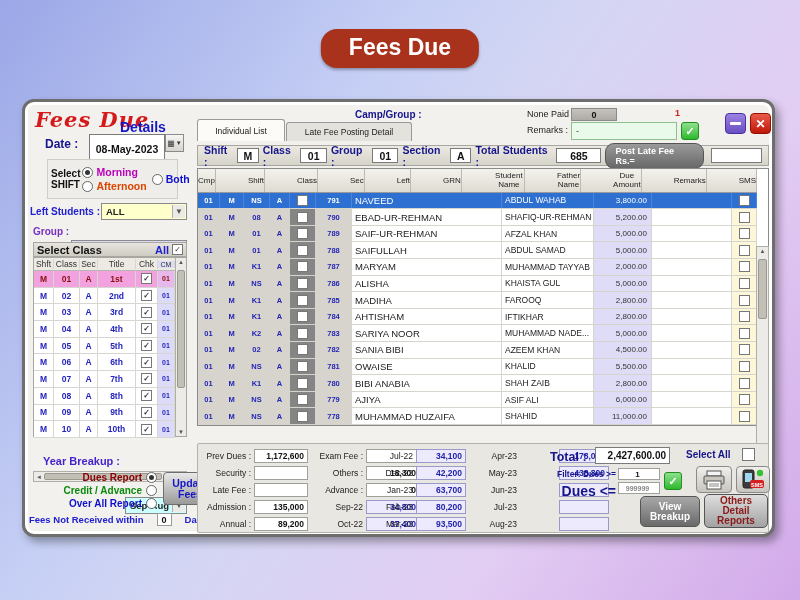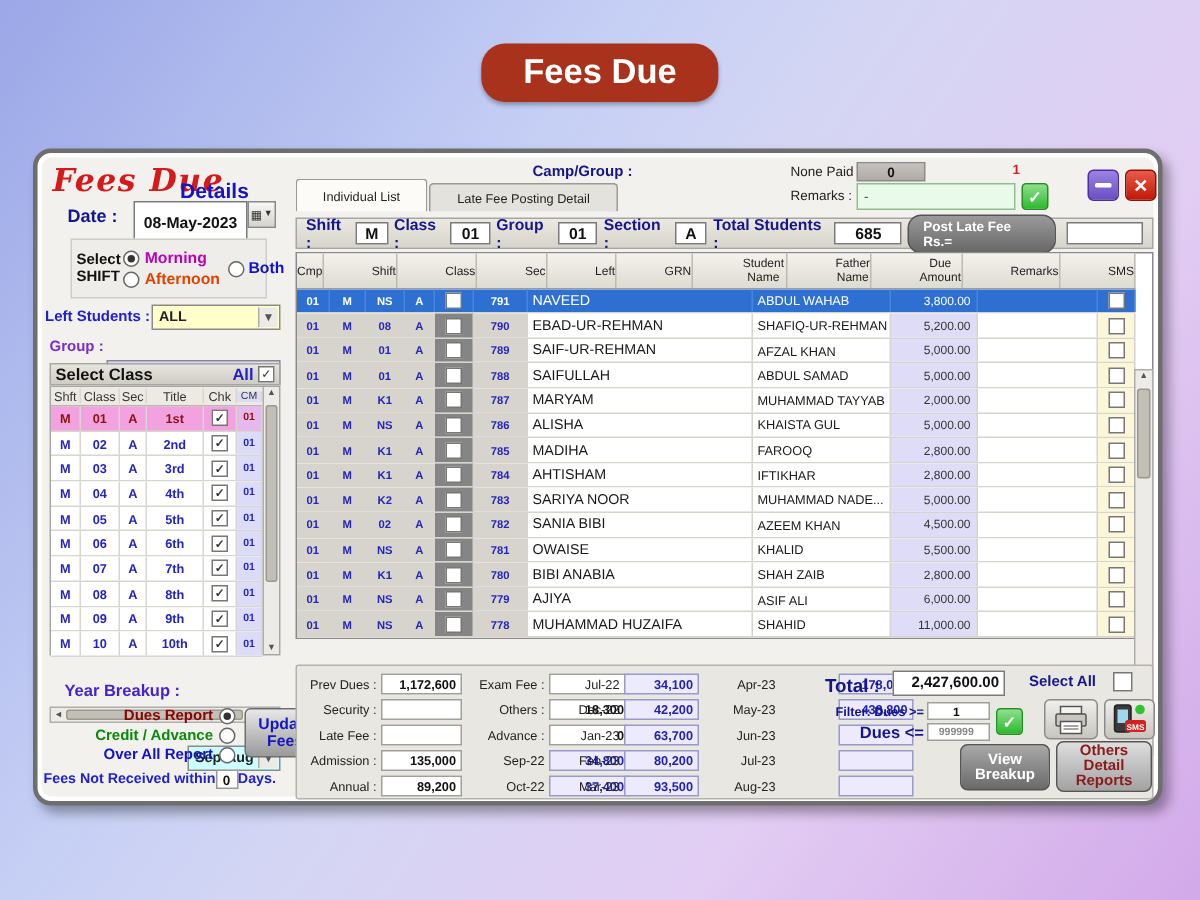--- a/index.html
+++ b/index.html
@@ -77,21 +77,21 @@
 
   .yb-label { left:18px; top:353px; font-size:11px; color:#4422cc; font-weight:bold; }
   .yb-combo { left:100px; top:350px; width:62px; height:17px; background:#ccffff; }
 
   .rep-rows { left:10px; top:369px; width:122px; }
   .rep-row { display:flex; align-items:center; justify-content:flex-end; gap:4px; height:13px; font-size:10px; font-weight:bold; }
   .rep-0 { color:#8b0000; } .rep-1 { color:#0a8a0a; } .rep-2 { color:#1111cc; }
   .update-btn { left:138px; top:370px; width:54px; height:33px; background:linear-gradient(#e8e8e8,#9a9a9a);
     border:1px solid #6e6e6e; border-radius:4px; color:#1515c8; font-weight:bold; font-size:10.5px;
     display:flex; align-items:center; justify-content:center; text-align:center; line-height:11px; padding:1px; }
-  .fees-line { left:4px; top:411px; display:flex; align-items:center; gap:0; font-size:9.5px;
+  .fees-line { left:4px; top:411px; display:flex; align-items:center; gap:13px; font-size:9.5px;
     color:#2020d0; font-weight:bold; }
   .fees-line .dbox { width:15px; height:13px; justify-content:center; font-size:9px; color:#111; }
 
   
   .tab { border:1px solid #9a9a9a; border-bottom:none; background:#e4e2dc; font-size:8.5px; color:#222;
     display:flex; align-items:center; justify-content:center; border-radius:3px 3px 0 0; }
   .tab.active { background:#fcfbf8; font-weight:normal; }
   .tab1 { left:172px; top:17px; width:88px; height:22px; }
   .tab2 { left:261px; top:20px; width:126px; height:19px; }
 
@@ -152,21 +152,21 @@
     justify-content:flex-end; padding-right:3px; font-size:8.5px; font-weight:bold; color:#111; }
   .fbox.month { background:#eceafc; border-color:#9a9ac8; color:#2222aa; }
   .fg1 { left:2px; top:3px; } .fg1 .flab { width:54px; } .fg1 .fbox { width:54px; }
   .fg2 { left:112px; top:3px; } .fg2 .flab { width:56px; } .fg2 .fbox { width:54px; }
   .fg3 { left:182px; top:3px; } .fg3 .flab { width:36px; } .fg3 .fbox { width:50px; }
   .fg4 { left:284px; top:3px; } .fg4 .flab { width:38px; } .fg4 .fbox { width:50px;margin-left:39px; }
   .total-label { left:352px; top:6px; font-size:12.5px; }
   .total-box { left:397px; top:3px; width:75px; height:17px; justify-content:flex-end; padding-right:3px;
     font-size:10px; font-weight:bold; border:1px solid #7a7a7a; }
   .flt1 { left:340px; top:25px; width:78px; text-align:right; font-size:8.5px; }
-  .flt2 { left:340px; top:39px; width:78px; text-align:right; font-size:11px; }
+  .flt2 { left:340px; top:39px; width:78px; text-align:right; font-size:14px; }
   .flt-in1 { left:420px; top:24px; width:42px; height:12px; justify-content:center; font-size:8px; }
   .flt-in2 { left:420px; top:38px; width:42px; height:12px; justify-content:center; font-size:7px; color:#888; }
   .flt-chk { left:466px; top:28px; }
   .selall-label { left:488px; top:5px; font-size:10px; }
   .selall-cb { left:544px; top:4px; width:13px; height:13px; }
   .icon-btn { background:linear-gradient(#f0efec,#c8c5be); border:1px solid #8a8a8a; border-radius:4px;
     display:flex; align-items:center; justify-content:center; }
   .print-btn { left:498px; top:22px; width:36px; height:27px; }
   .sms-btn { left:538px; top:22px; width:34px; height:27px; position:absolute; }
   .gray-btn { background:linear-gradient(#a8a8a8,#6a6a6a); border:1px solid #555; border-radius:5px;

